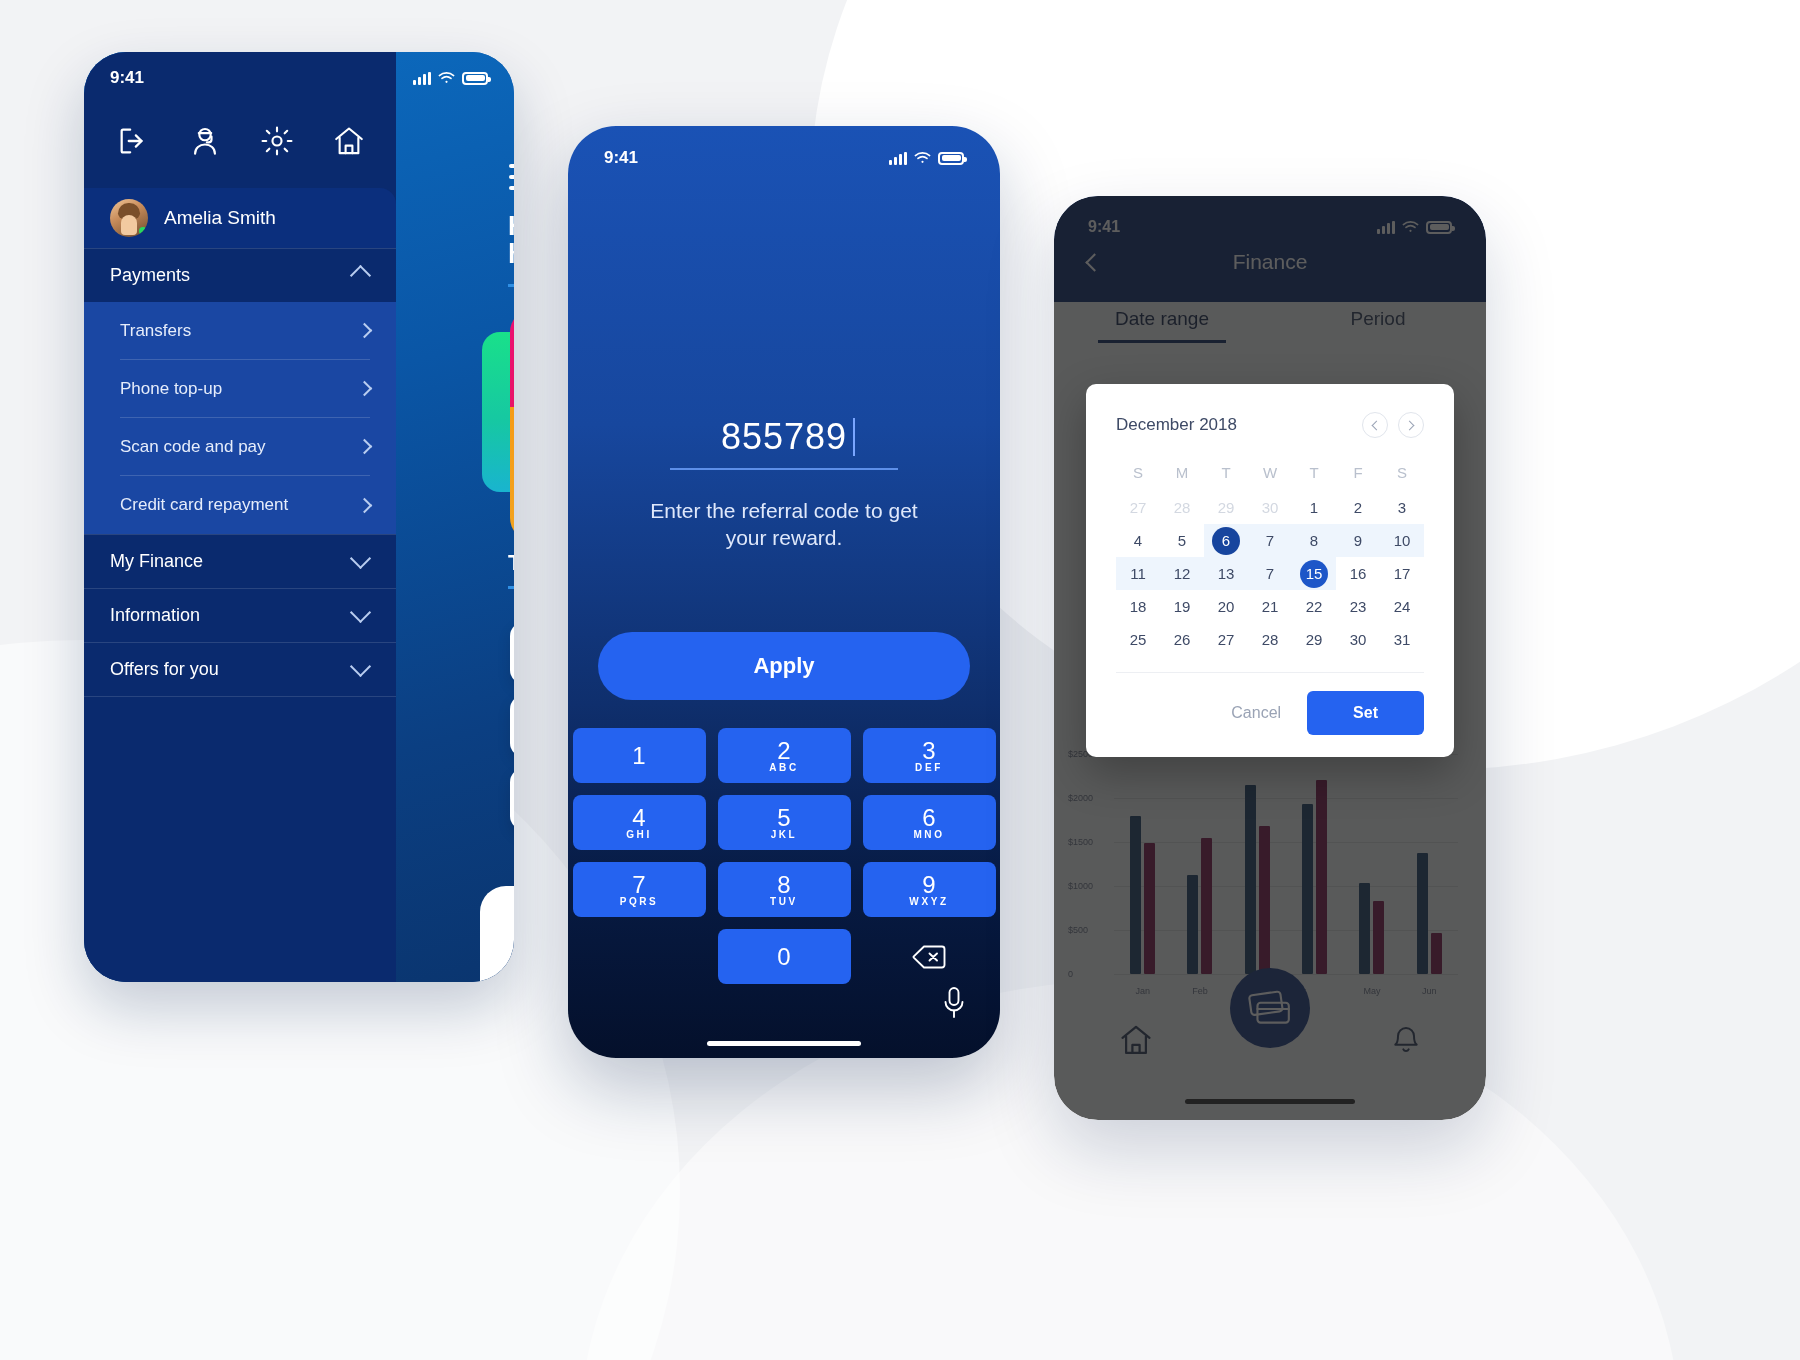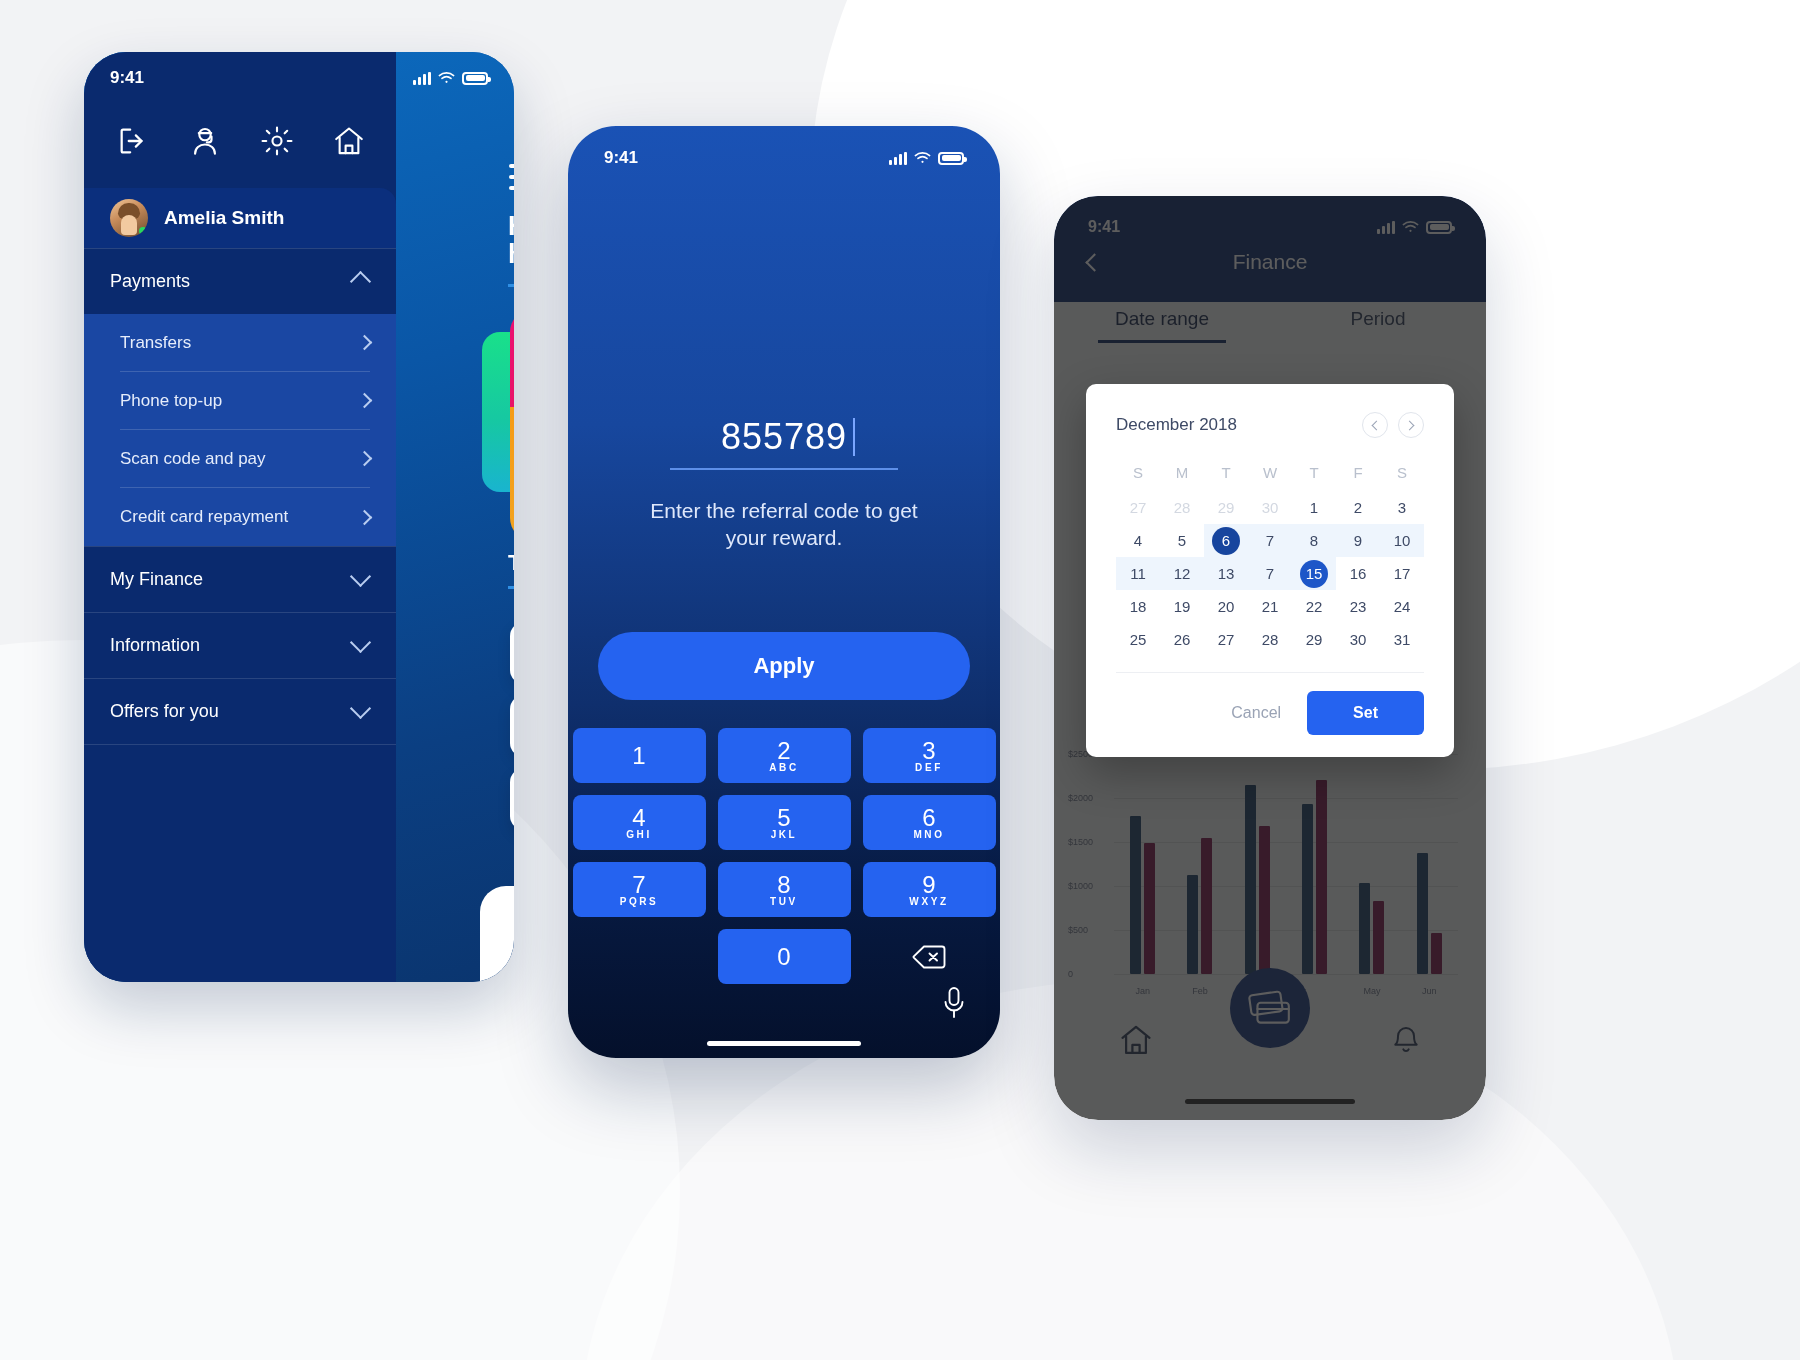--- a/index.html
+++ b/index.html
@@ -100,22 +100,22 @@
              border-top-right-radius: 16px; }
   .avatar { width: 38px; height: 38px; border-radius: 50%; position: relative;
             background: linear-gradient(150deg,#f0c79a 0%,#c98d5b 40%,#6b4a2e 100%);
             overflow: hidden; flex: none; }
   .avatar::before { content:""; position:absolute; left:8px; top:4px; width:22px;
                     height:16px; background:#7a4f2a; border-radius:11px 11px 6px 6px; }
   .avatar::after { content:""; position:absolute; left:11px; top:16px; width:16px;
                    height:20px; background:#f2caa0; border-radius:8px 8px 4px 4px; }
   .avatar .dot { position:absolute; right:1px; bottom:2px; width:8px; height:8px;
                  border-radius:50%; background:#26d95f; z-index:3; }
-  .p1-user .nm { color: #fff; font-size: 19px; font-weight: 700; margin-left: 16px; }
-  .grp { height: 66px; display: flex; align-items: center; justify-content: space-between;
+  .p1-user .nm { color: #fff; font-size: 19px; font-weight: 400; margin-left: 16px; }
+  .grp { height: 54px; display: flex; align-items: center; justify-content: space-between;
          padding: 0 28px 0 26px; border-top: 1px solid rgba(255,255,255,.13);
          color: #fff; font-size: 18px; }
   .grp.first { border-top: 1px solid rgba(255,255,255,.13); }
   .chev { width: 15px; height: 15px; border-right: 2.4px solid #b9cdf0;
           border-bottom: 2.4px solid #b9cdf0; }
   .chev.up { transform: rotate(-135deg); }
   .chev.down { transform: rotate(45deg); margin-top:-6px; }
   .chev.right { transform: rotate(-45deg); }
   .sub-wrap { background: #1a47a3; }
   .sub { height: 58px; margin: 0 26px 0 36px; display: flex; align-items: center;

